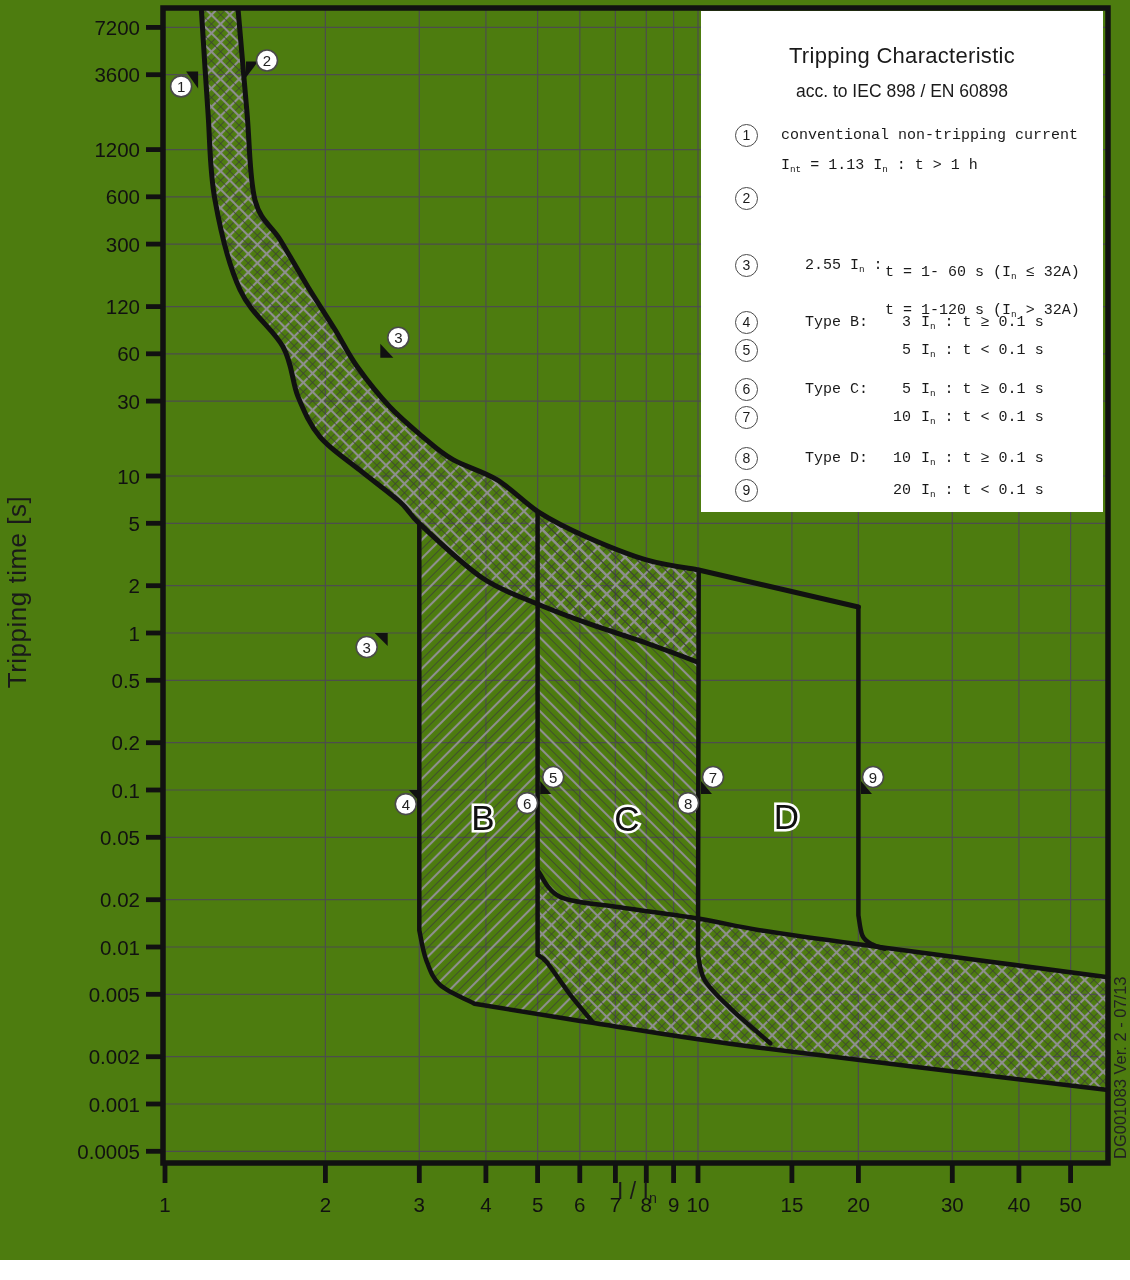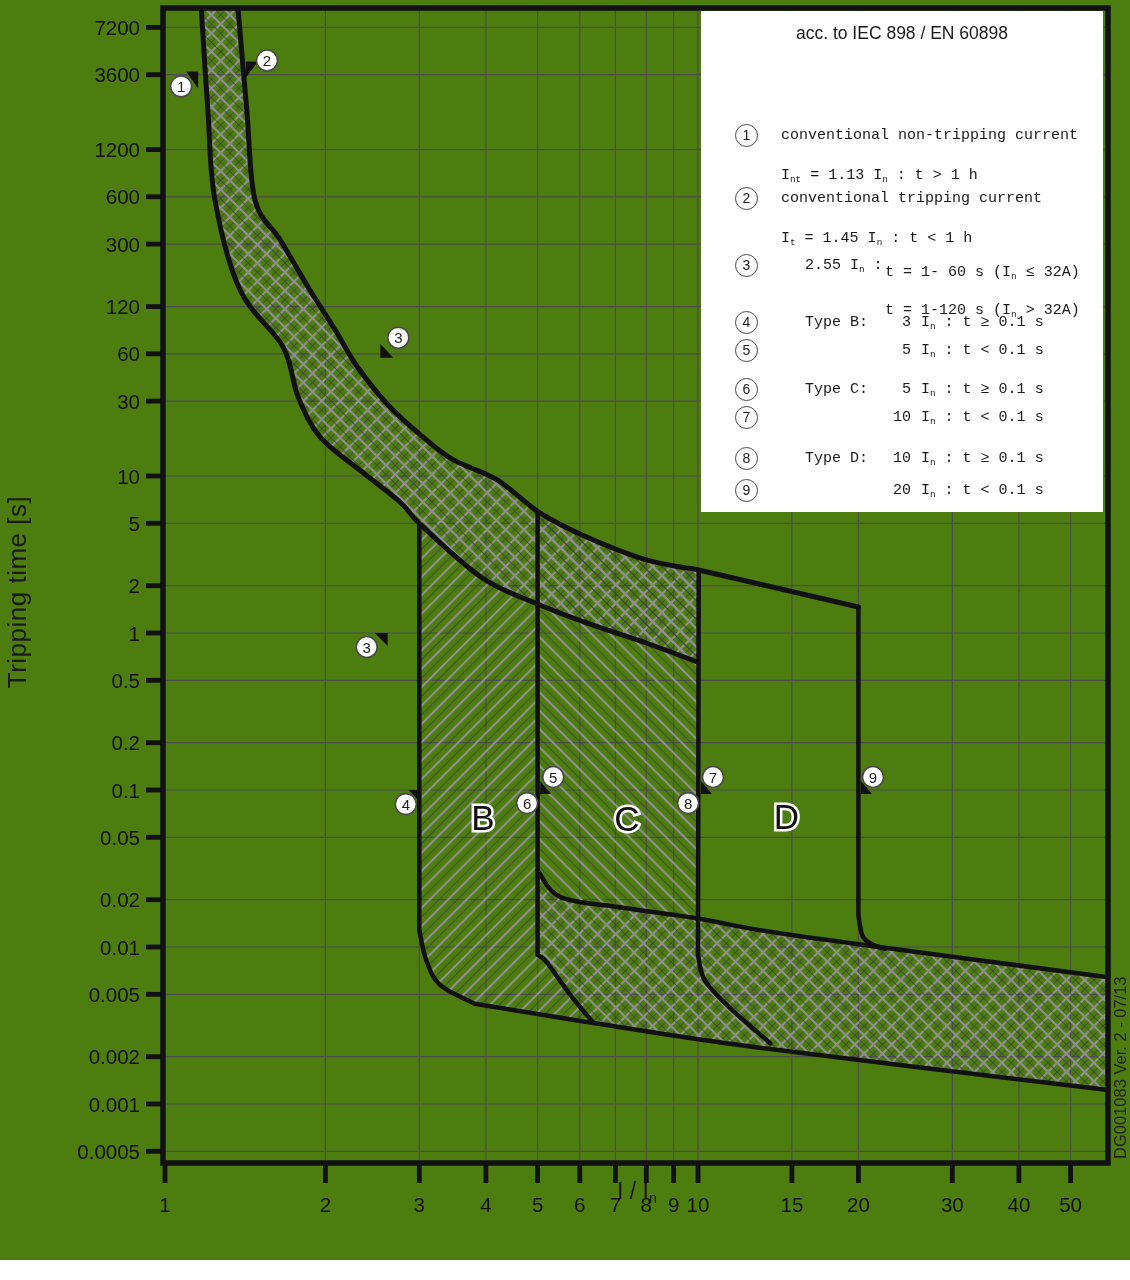--- a/index.html
+++ b/index.html
@@ -11,21 +11,21 @@
   .xtitle{position:absolute;left:637px;top:1178px;transform:translateX(-50%);font-size:23px;white-space:nowrap;}
   .sidecode{position:absolute;left:1111px;top:1159px;transform-origin:0 0;transform:rotate(-90deg);
             font-size:16.5px;white-space:nowrap;color:#222;}
   .legend{position:absolute;left:701px;top:11px;width:402px;height:501px;background:#fff;}
   .ltitle{margin-top:32px;text-align:center;font-size:22px;letter-spacing:.3px;}
   .lsub{margin-top:12px;text-align:center;font-size:17.5px;}
   .lrow{position:absolute;left:34px;display:flex;align-items:flex-start;}
   .lc{width:21px;height:21px;border:1.5px solid #4a4a4a;border-radius:50%;text-align:center;
       line-height:21px;font-size:14px;flex:0 0 auto;background:#fff;}
   .lbody{margin-left:23px;padding-top:2px;font-size:15px;line-height:20px;font-family:Liberation Mono, monospace;}
-  .lform{margin-top:20px;}
+  .lform{margin-top:10px;}
   .cols{display:flex;}
   .llabel{width:80px;flex:0 0 auto;margin-left:24px;}
   .lval{width:26px;text-align:right;flex:0 0 auto;}
   .lspec{margin-left:10px;}
   .l3lines div{line-height:34px;}
   sub{font-size:.62em;vertical-align:-.3em;}
 </style>
 </head>
 <body>
 
@@ -230,36 +230,33 @@
           <text x="873" y="782.5" text-anchor="middle" font-size="15" fill="#222">9</text>
         </g>
       </g>
     </svg>
 
   <div class="ytitle">Tripping time [s]</div>
   <div class="xtitle">I / I<sub>n</sub></div>
   <div class="sidecode">DG001083 Ver. 2 - 07/13</div>
 
   <div class="legend">
+    <div class="ltitle">Tripping Characteristic</div>
     <div class="lsub">acc. to IEC 898 / EN 60898</div>
 
     <div class="lrow" style="top:113px">
       <span class="lc">1</span>
       <div class="lbody">
         <div>conventional non-tripping current</div>
         <div class="lform">I<sub>nt</sub> = 1.13 I<sub>n</sub> :  t &gt; 1 h</div>
       </div>
     </div>
 
     <div class="lrow" style="top:176px">
       <span class="lc">2</span>
-      <div class="lbody">
-        <div>conventional tripping current</div>
-        <div class="lform">I<sub>t</sub> = 1.45 I<sub>n</sub> :  t &lt; 1 h</div>
-      </div>
     </div>
 
     <div class="lrow" style="top:243px">
       <span class="lc">3</span>
       <div class="lbody cols">
         <span class="llabel">2.55 I<sub>n</sub> :</span>
         <div class="l3lines">
           <div>t = 1- 60 s    (I<sub>n</sub> ≤ 32A)</div>
           <div>t = 1-120 s   (I<sub>n</sub> &gt; 32A)</div>
         </div>

